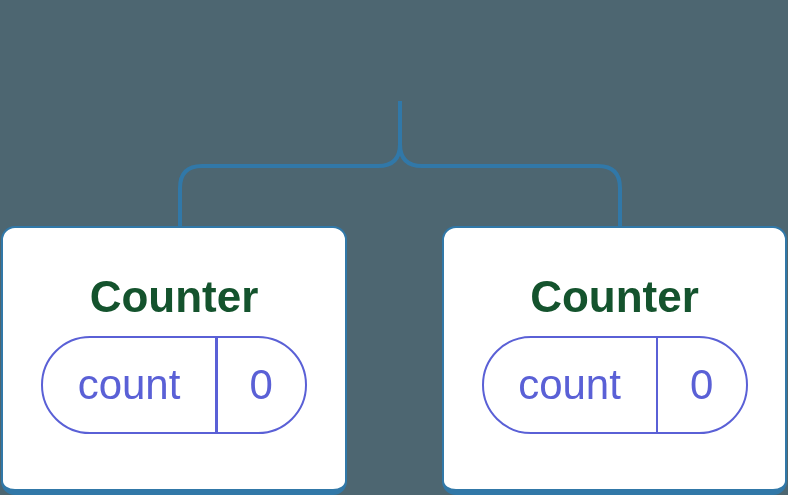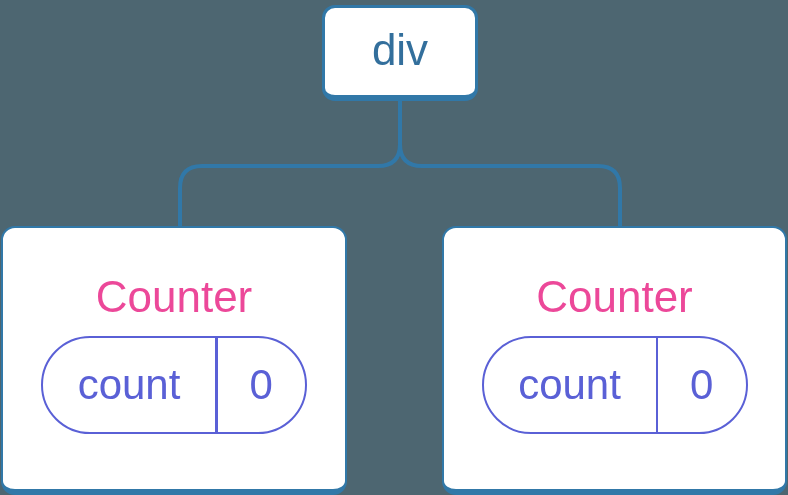--- a/index.html
+++ b/index.html
@@ -56,23 +56,23 @@
     border-bottom-width: 6px;
     border-radius: 14px;
     display: flex;
     flex-direction: column;
     align-items: center;
   }
   .card-left  { left: 1px;   width: 346px; }
   .card-right { left: 442px; width: 345px; }
   .card-title {
     margin-top: 47px;
-    color: #ec4899;
+    color: #14532d;
     font-size: 44px;
-    font-weight: 400;
+    font-weight: 700;
     line-height: 1;
   }
   .pill {
     margin-top: 17px;
     width: 266px;
     height: 98px;
     box-sizing: border-box;
     border: 2.5px solid #5a60d6;
     border-radius: 50px;
     display: flex;
@@ -94,23 +94,20 @@
   .pill-divider {
     flex: 0 0 2.5px;
     background: #5a60d6;
   }
 </style>
 </head>
 <body>
 
 <div class="canvas">
 
-  <div class="node-root">
-    <span class="node-root-label">div</span>
-  </div>
 
   <svg class="connector" width="788" height="495" viewBox="0 0 788 495">
     <path d="M400 101 V144 Q400 166 378 166 H202 Q180 166 180 188 V229" fill="none" stroke="#3178a8" stroke-width="4"></path>
     <path d="M400 144 Q400 166 422 166 H598 Q620 166 620 188 V229" fill="none" stroke="#3178a8" stroke-width="4"></path>
   </svg>
 
   <div class="card card-left">
     <div class="card-title">Counter</div>
     <div class="pill">
       <div class="pill-section pill-key">count</div>

